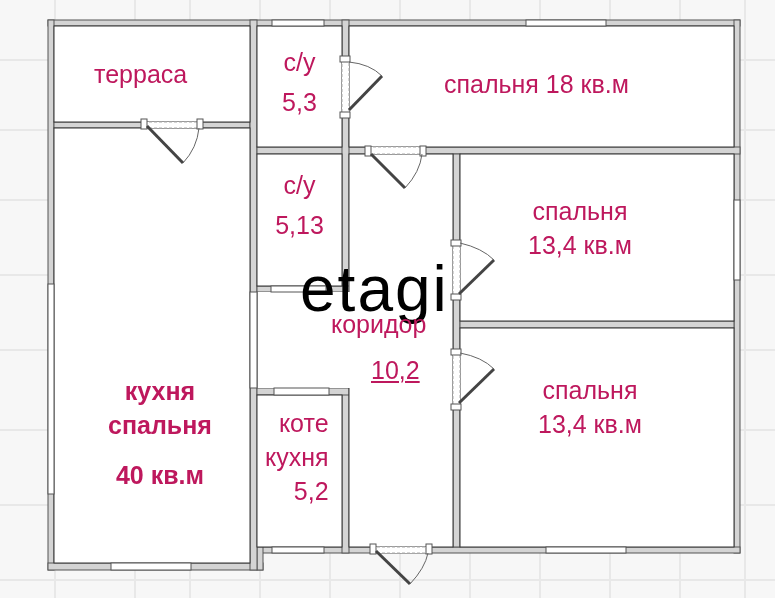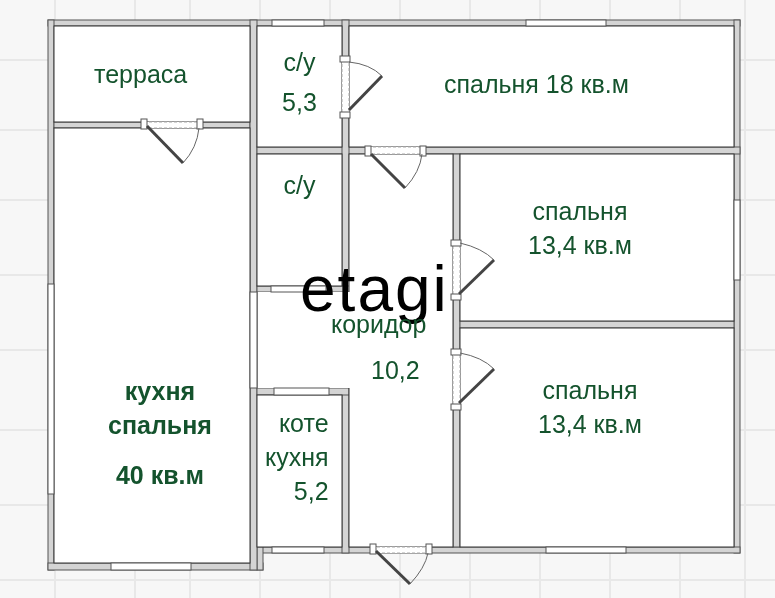--- a/index.html
+++ b/index.html
@@ -1,19 +1,19 @@
 <!DOCTYPE html>
 <html><head>
 <meta charset="utf-8">
 <style>
   html, body { margin:0; padding:0; }
   body { width:775px; height:598px; background:#f7f7f7; overflow:hidden; position:relative; font-family:"Liberation Sans", sans-serif; }
   .bg-grid { position:absolute; inset:0; }
   .plan { position:absolute; left:0; top:0; }
-  .label { position:absolute; color:#14532d; text-align:center; line-height:1.15; white-space:nowrap; font-size:25px; }
+  .label { position:absolute; color:#be185d; text-align:center; line-height:1.15; white-space:nowrap; font-size:25px; }
   .watermark { position:absolute; left:300px; top:252px; font-size:64px; color:#000000; font-family:"Liberation Sans", sans-serif; letter-spacing:2px; }
 </style>
 </head>
 <body>
 
 <svg class="bg-grid" width="775" height="598" xmlns="http://www.w3.org/2000/svg">
   <g stroke="#e8e8e8" stroke-width="2">
     <line x1="0" y1="60" x2="775" y2="60"></line>
       <line x1="0" y1="130" x2="775" y2="130"></line>
     <line x1="0" y1="200" x2="775" y2="200"></line>
@@ -151,31 +151,32 @@
   <div>с/у</div>
   <div>5,3</div>
 </div>
 
 <div class="label" style="left:444px; top:70px;">
   <span>спальня 18 кв.м</span>
 </div>
 
 <div class="label" style="left:262px; top:165px; width:75px; line-height:40px;">
   <div>с/у</div>
+  <div>5,13</div>
 </div>
 
 <div class="label" style="left:520px; top:194px; width:120px; line-height:34px;">
   <div>спальня</div>
   <div>13,4 кв.м</div>
 </div>
 
 <div class="label" style="left:331px; top:310px;">
   <div>коридор</div>
 </div>
-<div class="label" style="left:371px; top:356px;">
+<div class="label" style="left:371px; top:356px;text-decoration:underline;">
   <div>10,2</div>
 </div>
 
 <div class="label" style="left:530px; top:373px; width:120px; line-height:34px;">
   <div>спальня</div>
   <div>13,4 кв.м</div>
 </div>
 
 <div class="label" style="left:80px; top:374px; width:160px; line-height:34px;font-weight:bold;">
   <div>кухня</div>

